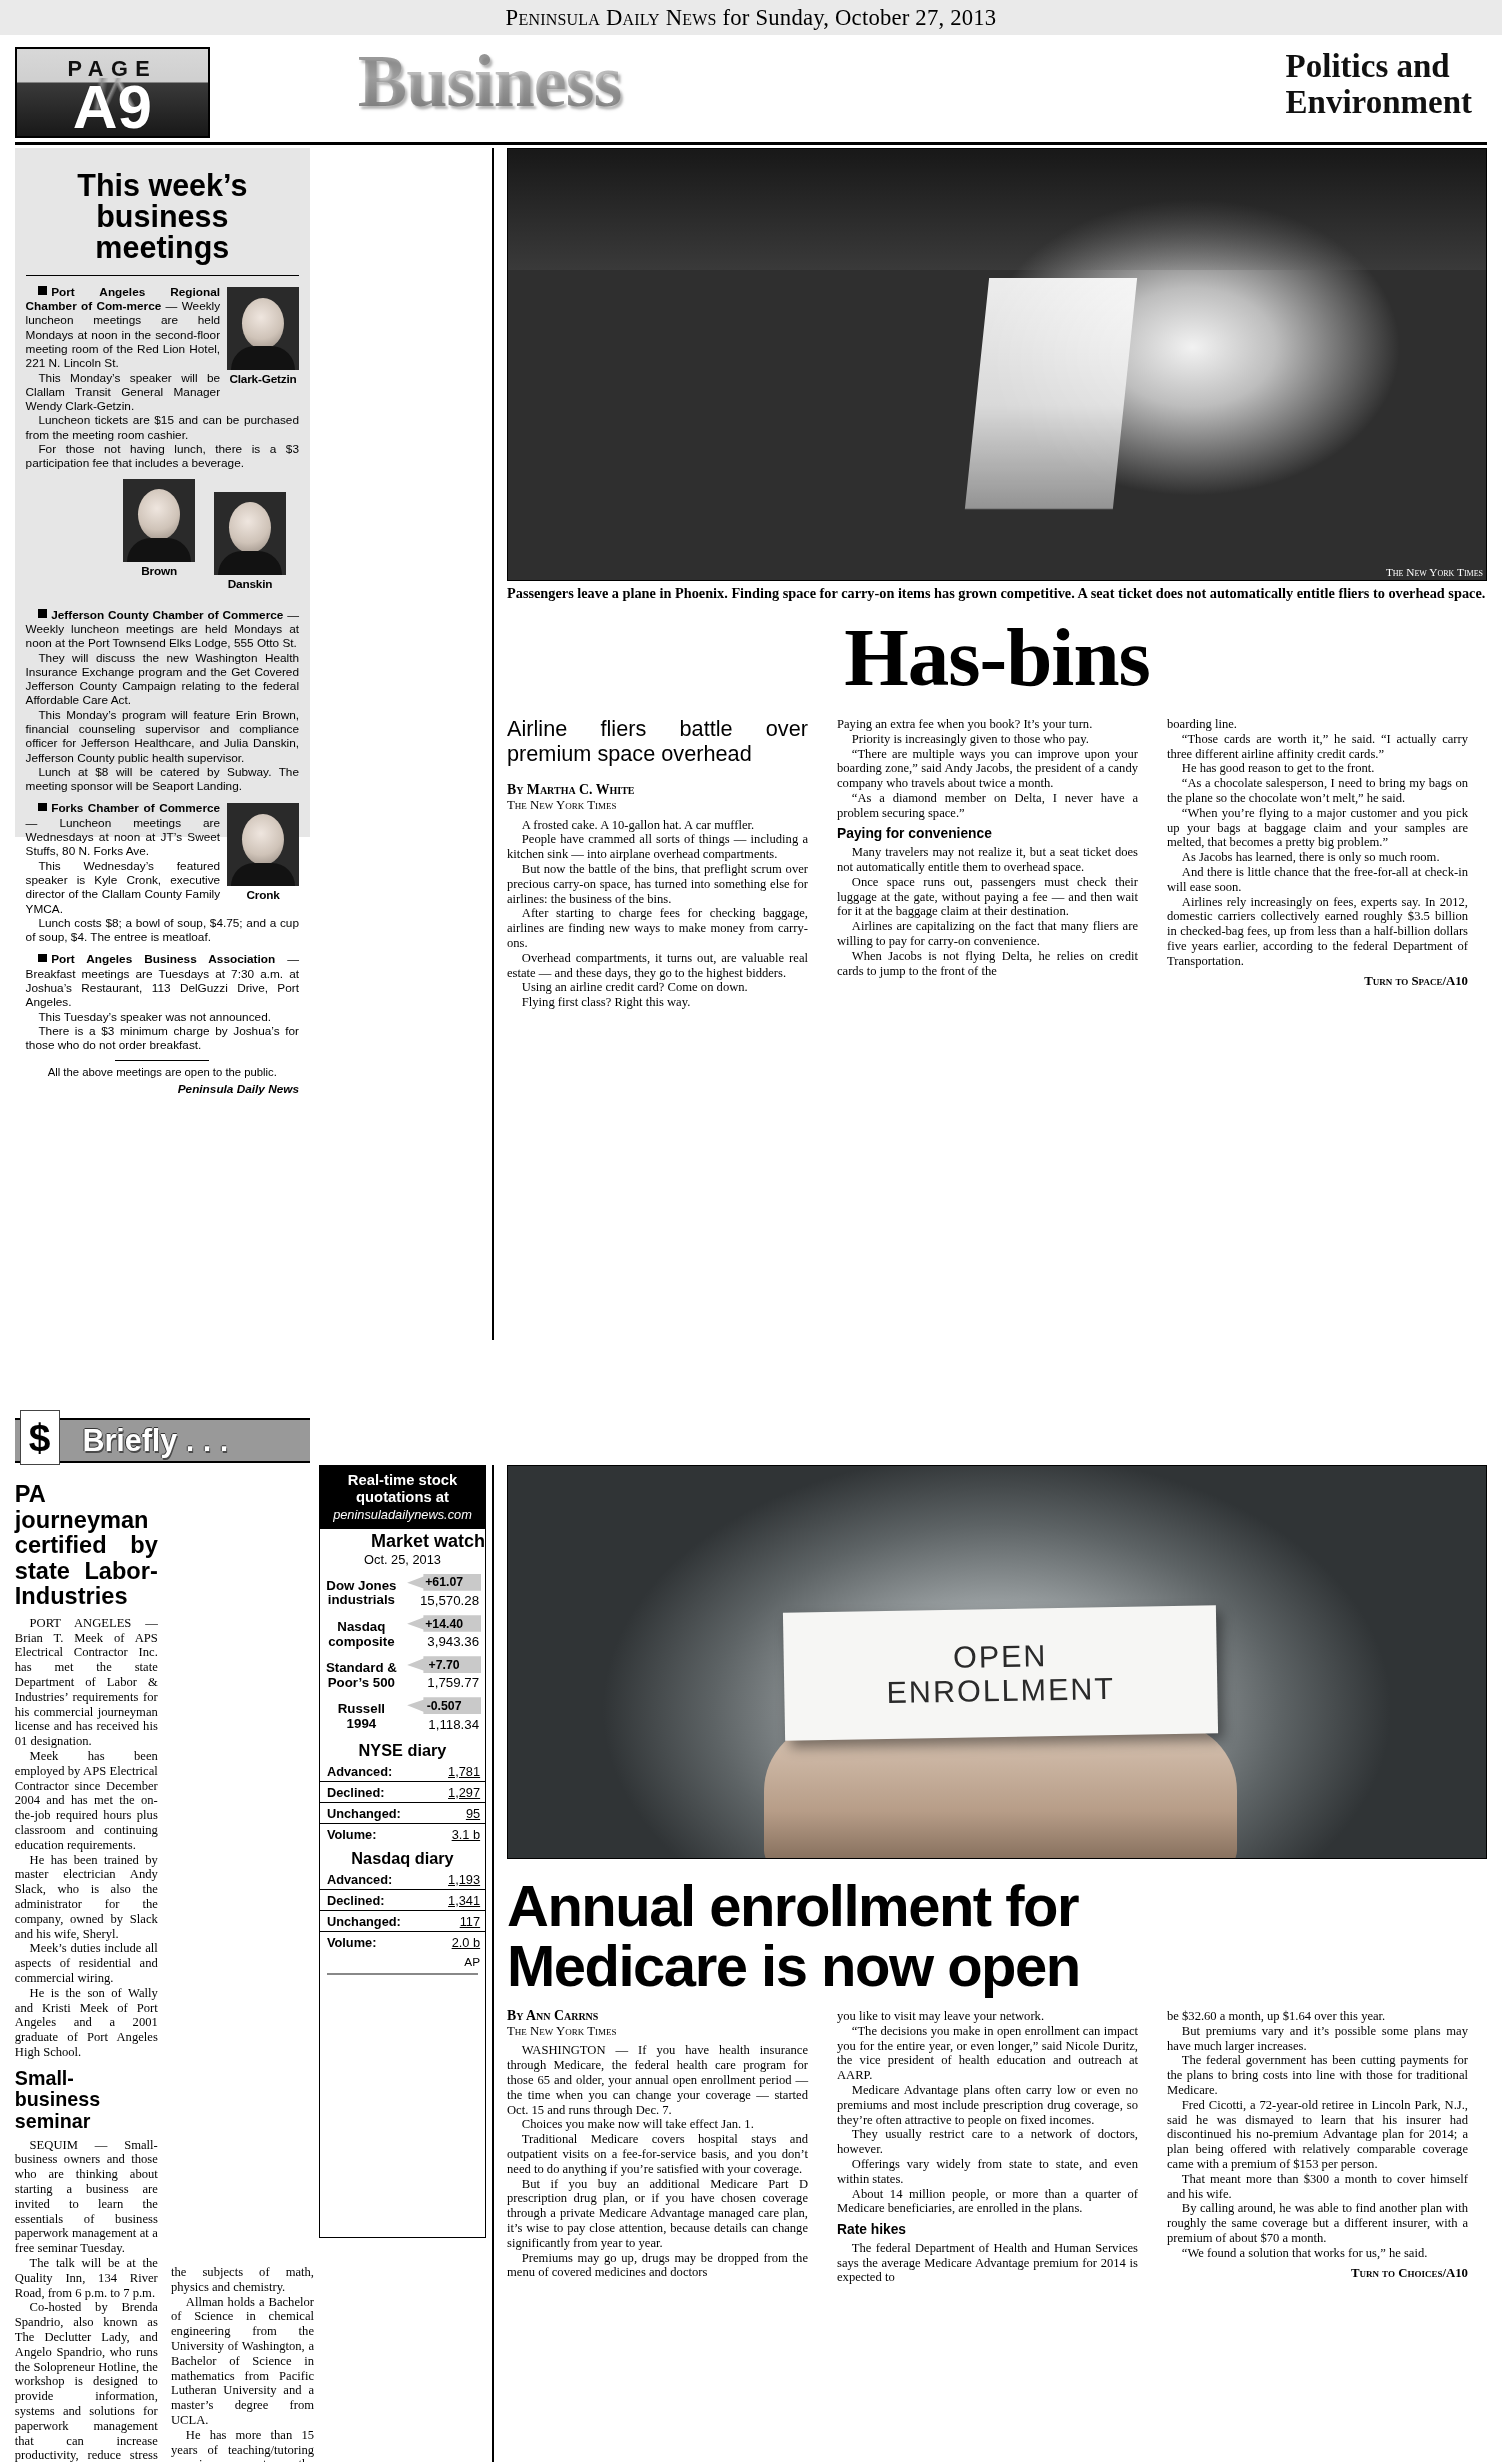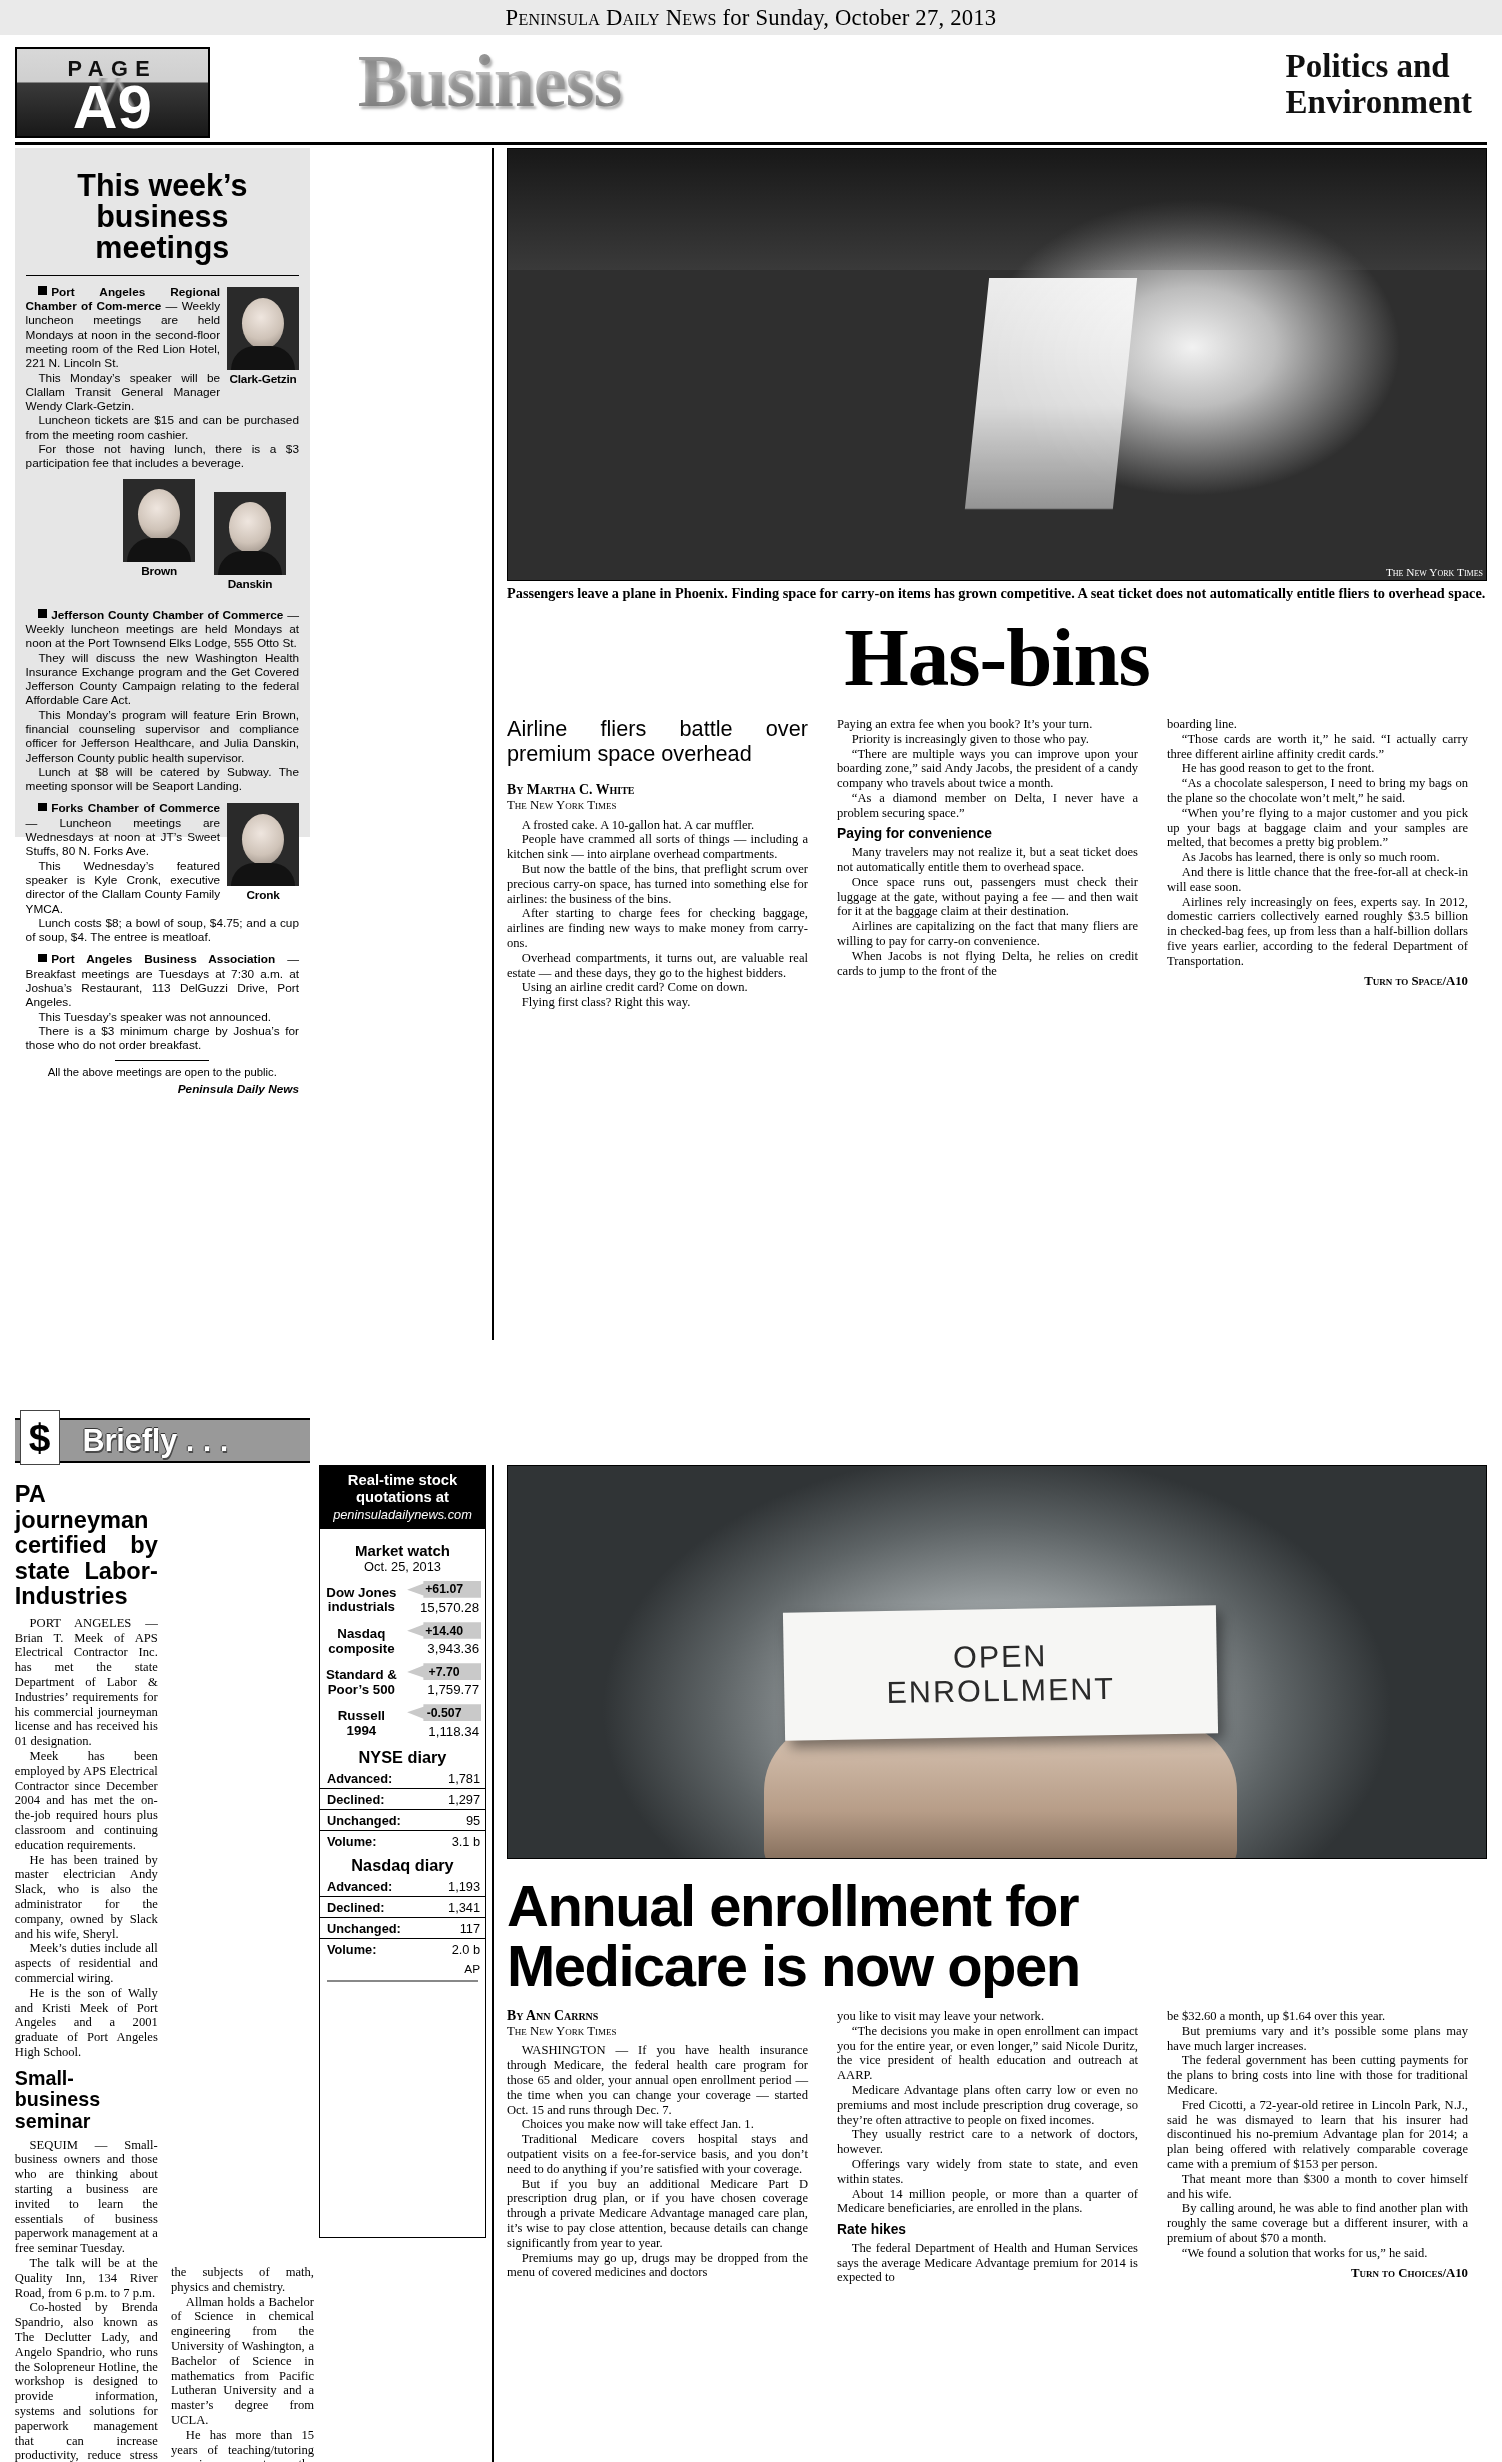--- a/index.html
+++ b/index.html
@@ -133,39 +133,39 @@
   
   .stockbox{
     position:absolute; left:319px; top:1465px; width:167px; height:773px;
     border:1.5px solid #000; background:#fff;
   }
   .stockbox .hdr{
     background:#000; color:#fff; padding:5.9px 3.9px 6.9px 3.9px; text-align:center;
   }
   .stockbox .hdr .t1{ font-family:"Liberation Sans", sans-serif; font-weight:bold; font-size:14.8px; line-height:16.7px; }
   .stockbox .hdr .t2{ font-family:"Liberation Sans", sans-serif; font-style:italic; font-size:12.8px; margin-top:2px; }
-  .mw-title{ font-family:"Liberation Sans", sans-serif; font-weight:bold; font-size:15px; text-align:center; margin-top:13px; }
+  .mw-title{ font-family:"Liberation Sans", sans-serif; font-weight:bold; font-size:18px; text-align:right; margin-top:2px; }
   .mw-date{ font-family:"Liberation Sans", sans-serif; font-size:12.8px; text-align:center; margin-bottom:4.9px; }
   .mw-row{ display:flex; align-items:flex-end; padding:2px 3.9px 4.9px 3.9px; }
   .mw-name{ width:75px; text-align:center; font-family:"Liberation Sans", sans-serif; font-weight:bold; font-size:13.3px; line-height:14.8px; }
   .mw-right{ flex:1; }
   .arrow-wrap{ position:relative; height:17.7px; }
   .arrow-up, .arrow-dn{
     position:absolute; right:0; top:0; width:74px; height:16.7px; background:#c9c9c9;
     font-family:"Liberation Sans", sans-serif; font-weight:bold; font-size:12.3px;
     display:flex; align-items:center; justify-content:center;
   }
   .arrow-up{ clip-path: polygon(0% 52%, 22% 14%, 22% 0%, 100% 0%, 100% 100%, 22% 100%, 22% 86%); }
   .arrow-dn{ clip-path: polygon(0% 48%, 22% 86%, 22% 100%, 100% 100%, 100% 0%, 22% 0%, 22% 14%); }
   .mw-val{ text-align:right; font-family:"Liberation Sans", sans-serif; font-size:13.3px; margin-top:1.5px; padding-right:2px; }
   .diary-title{ font-family:"Liberation Sans", sans-serif; font-weight:bold; font-size:16.3px; text-align:center; margin:4.9px 0 1px 0; }
   .diary-row{ display:flex; justify-content:space-between; border-bottom:1px solid #000; padding:2.5px 4.9px 2.5px 6.9px;
     font-family:"Liberation Sans", sans-serif; font-weight:bold; font-size:12.8px; }
   .diary-row.last{ border-bottom:none; }
-  .diary-row .v{ font-weight:normal; }
+  .diary-row .v{ font-weight:normal;text-decoration:underline; }
   .ap-credit{ text-align:right; font-family:"Liberation Sans", sans-serif; font-size:11.8px; padding:3px 4.9px 0 0; }
   .box-endrule{ height:2px; background:#888; margin:3.9px 6.9px 0 6.9px; }
 
   
   .photo-plane{
     position:absolute; left:507px; top:148px; width:980px; height:433px;
     border:1.5px solid #000;
     background:
       radial-gradient(ellipse 207px 148px at 70% 46%, #f2f2f2 0%, #bdbdbd 40%, #6a6a6a 75%, #2f2f2f 100%),
       linear-gradient(105deg,#1d1d1d 0%, #3c3c3c 18%, #6f6f6f 34%, #4a4a4a 46%, #8c8c8c 60%, #383838 74%, #5d5d5d 88%, #242424 100%);

